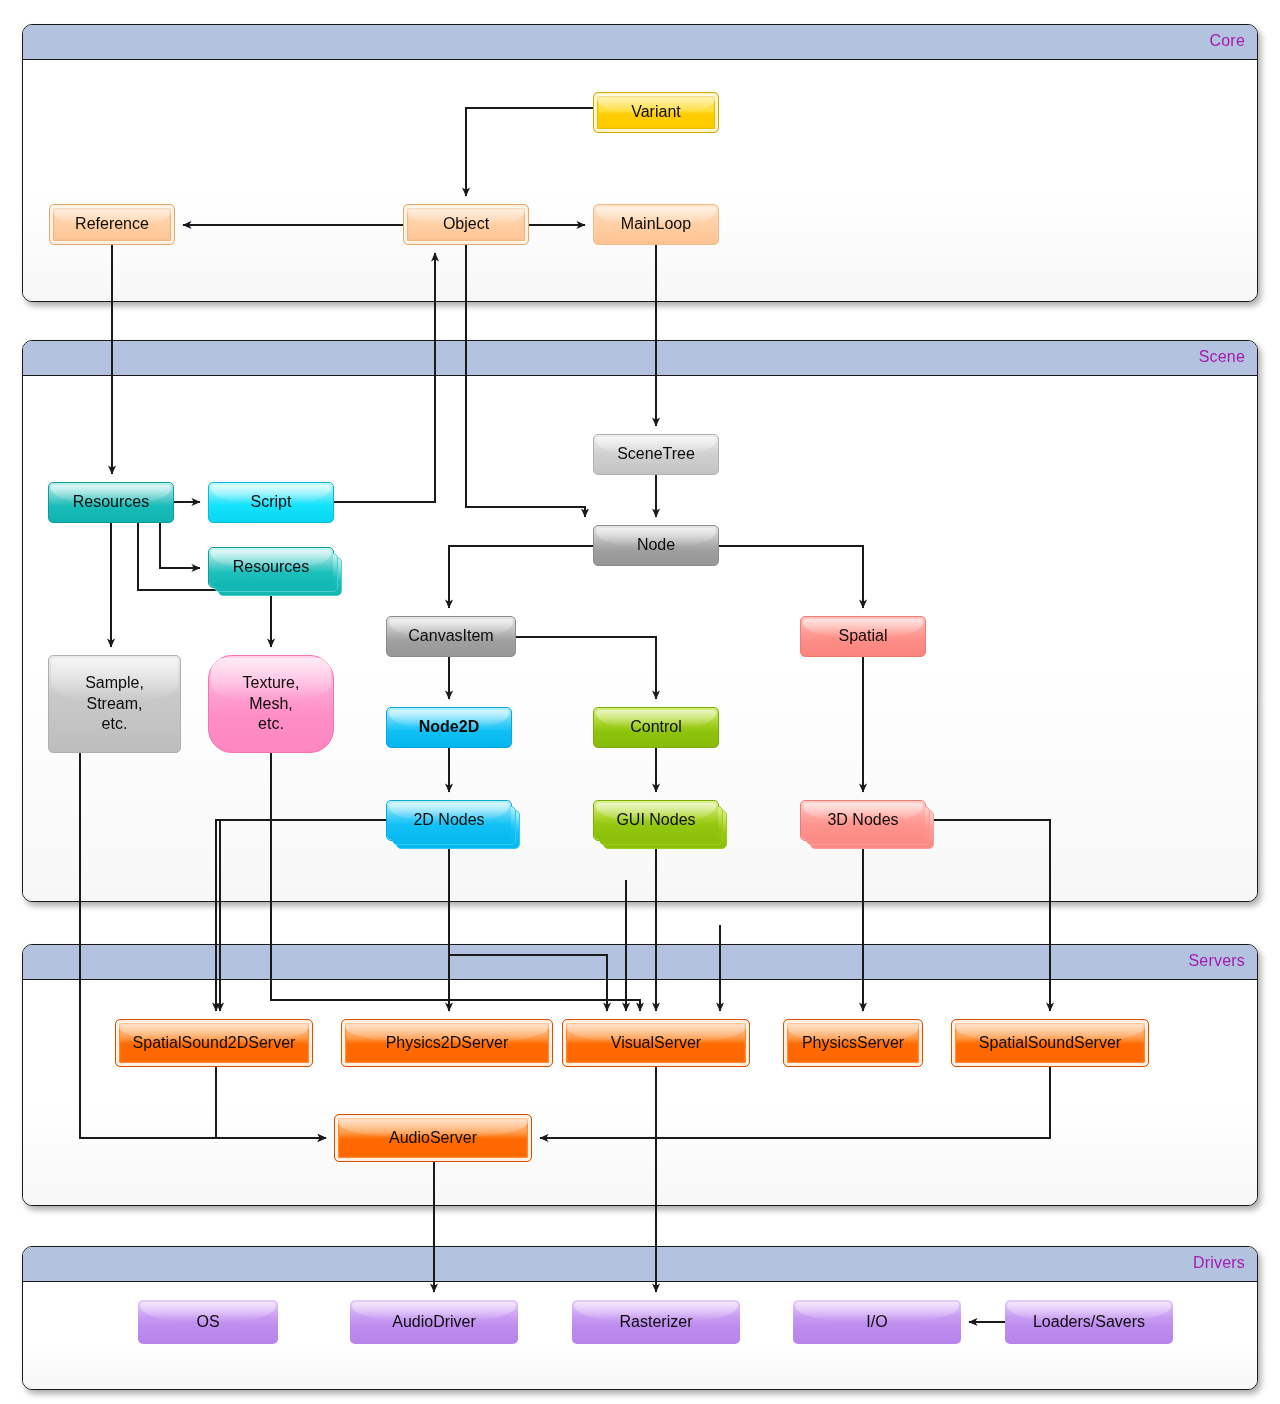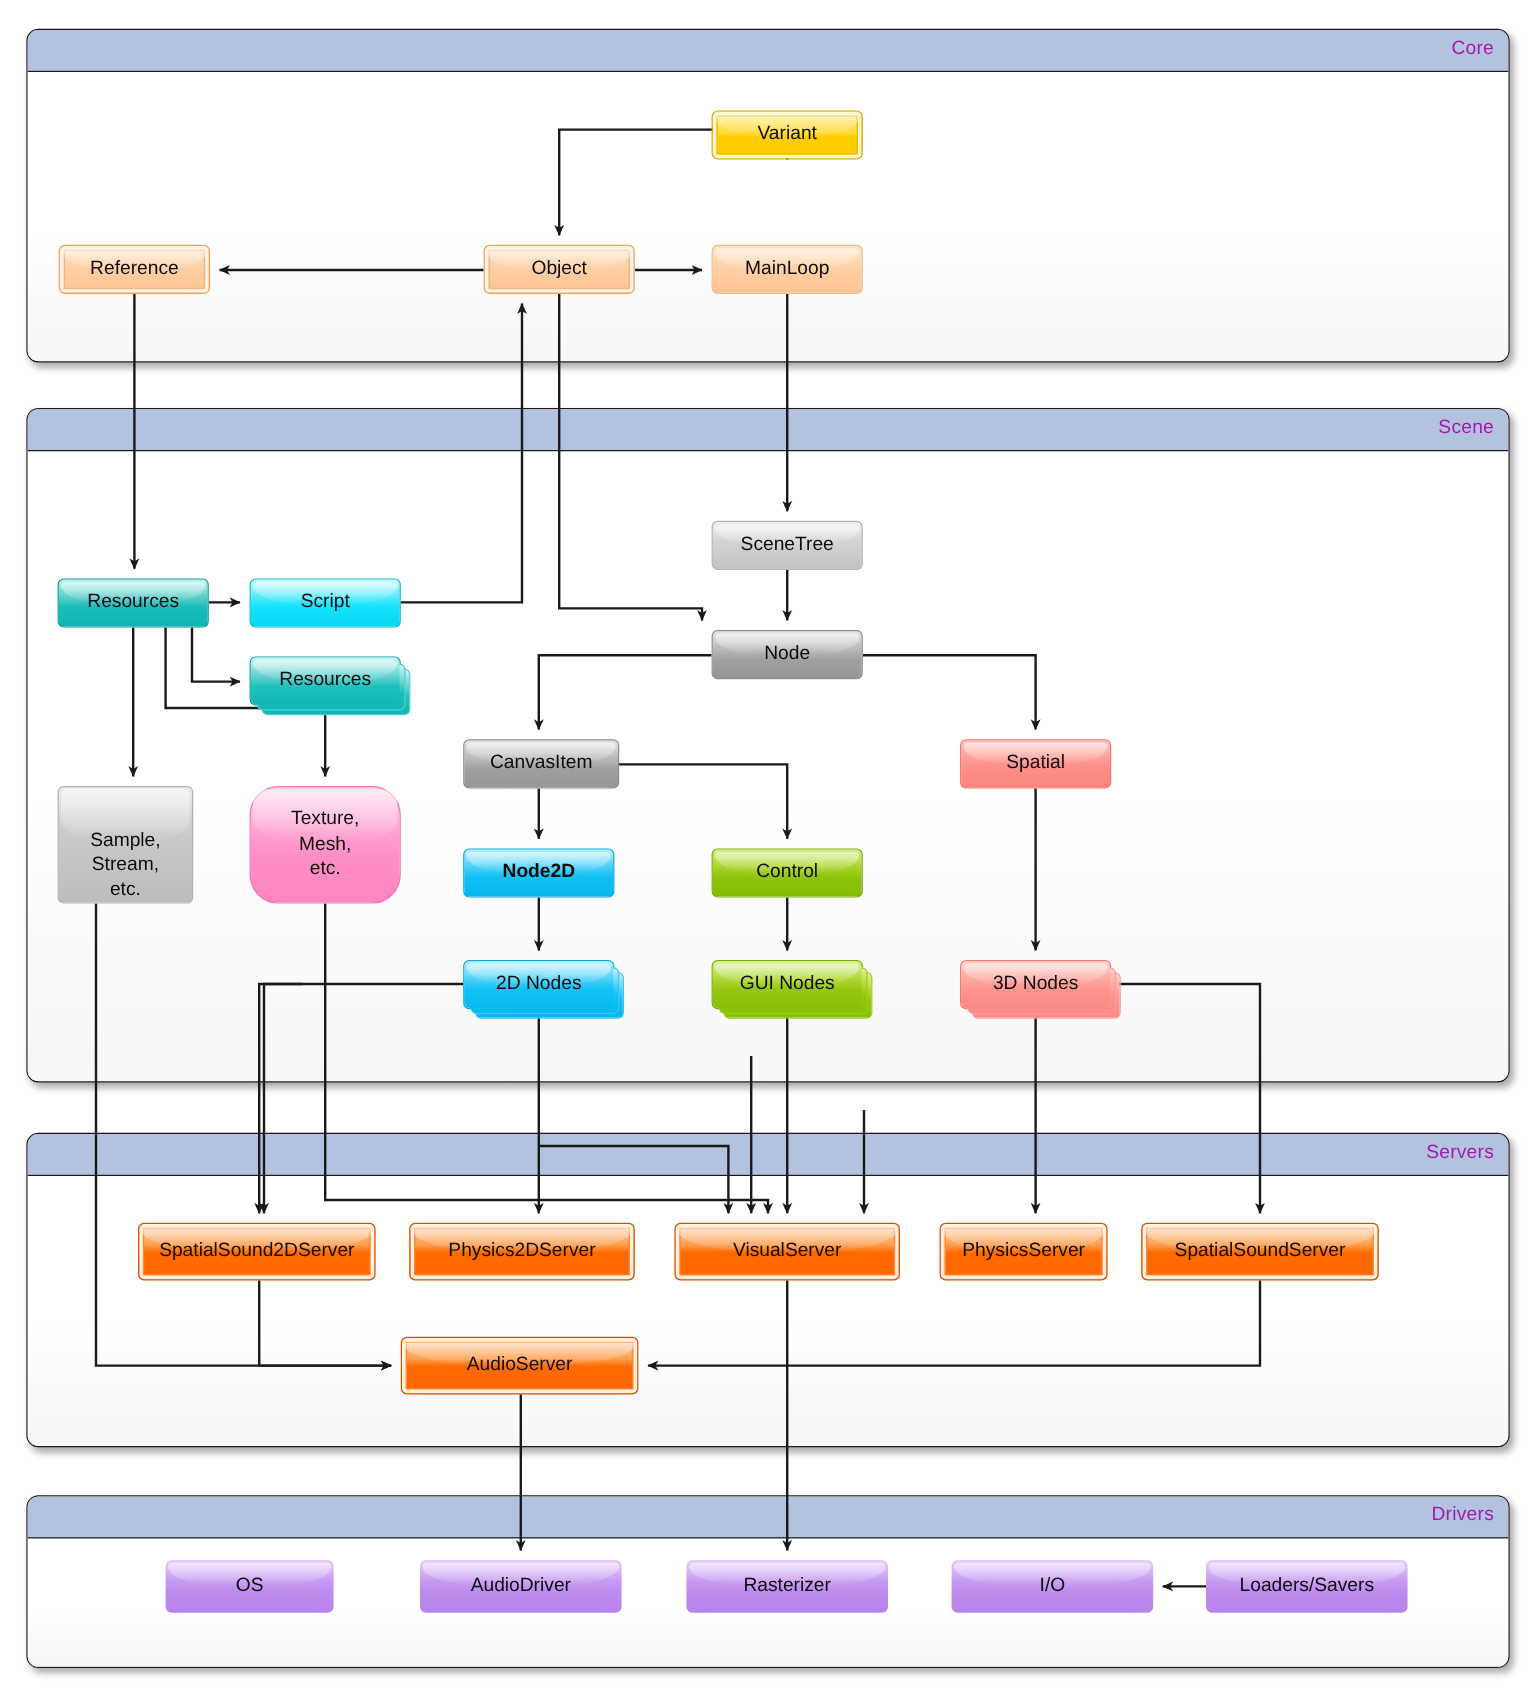--- a/index.html
+++ b/index.html
@@ -245,33 +245,33 @@
       <div class="node v-peach" style="left: 49px; top: 204px; width: 126px; height: 41px;"><span class="lbl">Reference</span></div>
       <div class="node v-peach" style="left: 403px; top: 204px; width: 126px; height: 41px;"><span class="lbl">Object</span></div>
       <div class="node v-peach-plain" style="left: 593px; top: 204px; width: 126px; height: 41px;"><span class="lbl">MainLoop</span></div>
       <div class="node v-teal" style="left: 48px; top: 482px; width: 126px; height: 41px;"><span class="lbl">Resources</span></div>
       <div class="node v-cyan" style="left: 208px; top: 482px; width: 126px; height: 41px;"><span class="lbl">Script</span></div>
       <div class="node v-teal-stack stack" style="left: 208px; top: 547px; width: 126px; height: 41px;"><div class="card2"></div><div class="card1"></div><span class="lbl">Resources</span></div>
       <div class="node v-gray-l" style="left: 593px; top: 434px; width: 126px; height: 41px;"><span class="lbl">SceneTree</span></div>
       <div class="node v-gray-d" style="left: 593px; top: 525px; width: 126px; height: 41px;"><span class="lbl">Node</span></div>
       <div class="node v-gray-d" style="left: 386px; top: 616px; width: 130px; height: 41px;"><span class="lbl">CanvasItem</span></div>
       <div class="node v-red" style="left: 800px; top: 616px; width: 126px; height: 41px;"><span class="lbl">Spatial</span></div>
-      <div class="node v-gray-m" style="left: 48px; top: 655px; width: 113px; height: 98px; align-items: flex-end;"><span class="lbl">Sample,
+      <div class="node v-gray-m" style="left: 48px; top: 655px; width: 133px; height: 98px;"><span class="lbl">Sample,
 Stream,
 etc.</span></div>
       <div class="node v-pink" style="left: 208px; top: 655px; width: 126px; height: 98px; border-radius: 24px;"><span class="lbl">Texture,
 Mesh,
 etc.</span></div>
       <div class="node v-blue" style="left: 386px; top: 707px; width: 126px; height: 41px; font-weight: bold;"><span class="lbl">Node2D</span></div>
       <div class="node v-green" style="left: 593px; top: 707px; width: 126px; height: 41px;"><span class="lbl">Control</span></div>
       <div class="node v-blue-stack stack" style="left: 386px; top: 800px; width: 126px; height: 41px;"><div class="card2"></div><div class="card1"></div><span class="lbl">2D Nodes</span></div>
       <div class="node v-green-stack stack" style="left: 593px; top: 800px; width: 126px; height: 41px;"><div class="card2"></div><div class="card1"></div><span class="lbl">GUI Nodes</span></div>
       <div class="node v-red-stack stack" style="left: 800px; top: 800px; width: 126px; height: 41px;"><div class="card2"></div><div class="card1"></div><span class="lbl">3D Nodes</span></div>
       <div class="node v-orange" style="left: 115px; top: 1019px; width: 198px; height: 48px;"><span class="lbl">SpatialSound2DServer</span></div>
-      <div class="node v-orange" style="left: 341px; top: 1019px; width: 188px; height: 48px;"><span class="lbl">Physics2DServer</span></div>
+      <div class="node v-orange" style="left: 341px; top: 1019px; width: 212px; height: 48px;"><span class="lbl">Physics2DServer</span></div>
       <div class="node v-orange" style="left: 562px; top: 1019px; width: 188px; height: 48px;"><span class="lbl">VisualServer</span></div>
       <div class="node v-orange" style="left: 783px; top: 1019px; width: 140px; height: 48px; text-align: right;"><span class="lbl">PhysicsServer</span></div>
       <div class="node v-orange" style="left: 951px; top: 1019px; width: 198px; height: 48px;"><span class="lbl">SpatialSoundServer</span></div>
       <div class="node v-orange" style="left: 334px; top: 1114px; width: 198px; height: 48px;"><span class="lbl">AudioServer</span></div>
       <div class="node v-purple" style="left: 138px; top: 1300px; width: 140px; height: 44px;"><span class="lbl">OS</span></div>
       <div class="node v-purple" style="left: 350px; top: 1300px; width: 168px; height: 44px;"><span class="lbl">AudioDriver</span></div>
       <div class="node v-purple" style="left: 572px; top: 1300px; width: 168px; height: 44px;"><span class="lbl">Rasterizer</span></div>
       <div class="node v-purple" style="left: 793px; top: 1300px; width: 168px; height: 44px;"><span class="lbl">I/O</span></div>
       <div class="node v-purple" style="left: 1005px; top: 1300px; width: 168px; height: 44px;"><span class="lbl">Loaders/Savers</span></div>
     </div>

